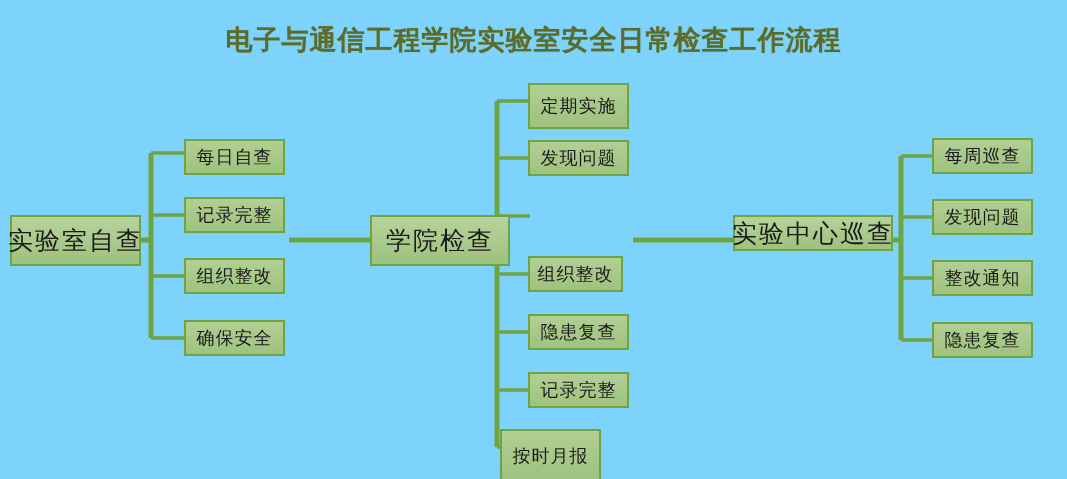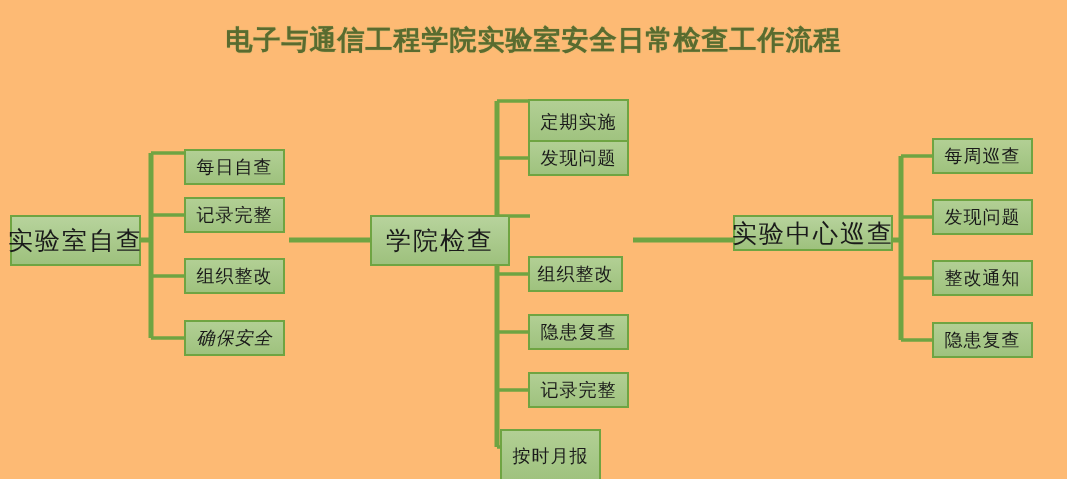--- a/index.html
+++ b/index.html
@@ -7,21 +7,21 @@
     padding: 0;
     background: #ffffff;
   }
   body {
     font-family: "Liberation Serif", "DejaVu Serif", serif;
   }
   #canvas {
     position: relative;
     width: 1067px;
     height: 479px;
-    background: #fdba74;
+    background: #7dd3fc;
     overflow: hidden;
   }
 
   
   #diagram-title {
     position: absolute;
     left: 0;
     top: 22px;
     width: 1067px;
     text-align: center;
@@ -105,31 +105,31 @@
       <line x1="891" y1="240" x2="903" y2="240" stroke-width="5"></line>
       <line x1="901" y1="156" x2="934" y2="156" stroke-width="3.5"></line>
       <line x1="901" y1="217" x2="934" y2="217" stroke-width="3.5"></line>
       <line x1="901" y1="278" x2="934" y2="278" stroke-width="3.5"></line>
       <line x1="901" y1="340" x2="934" y2="340" stroke-width="3.5"></line>
     </g>
   </svg>
 
   <div class="node parent" style="left:10px; top:215px; width:131px; height:51px;">实验室自查</div>
 
-  <div class="node child" style="left:184px; top:149px; width:101px; height:36px;">每日自查</div>
+  <div class="node child" style="left:184px; top:139px; width:101px; height:36px;">每日自查</div>
 
   <div class="node child" style="left:184px; top:197px; width:101px; height:36px;">记录完整</div>
 
   <div class="node child" style="left:184px; top:258px; width:101px; height:36px;">组织整改</div>
 
-  <div class="node child" style="left:184px; top:320px; width:101px; height:36px;font-style:italic;">确保安全</div>
+  <div class="node child" style="left:184px; top:320px; width:101px; height:36px;">确保安全</div>
 
   <div class="node parent" style="left:370px; top:215px; width:140px; height:51px;">学院检查</div>
 
-  <div class="node child" style="left:528px; top:83px; width:101px; height:46px;margin-top:16px;">定期实施</div>
+  <div class="node child" style="left:528px; top:83px; width:101px; height:46px;">定期实施</div>
 
   <div class="node child" style="left:528px; top:140px; width:101px; height:36px;">发现问题</div>
 
 
   <div class="node child" style="left:528px; top:256px; width:95px; height:36px;">组织整改</div>
 
   <div class="node child" style="left:528px; top:314px; width:101px; height:36px;">隐患复查</div>
 
   <div class="node child" style="left:528px; top:372px; width:101px; height:36px;">记录完整</div>
 

